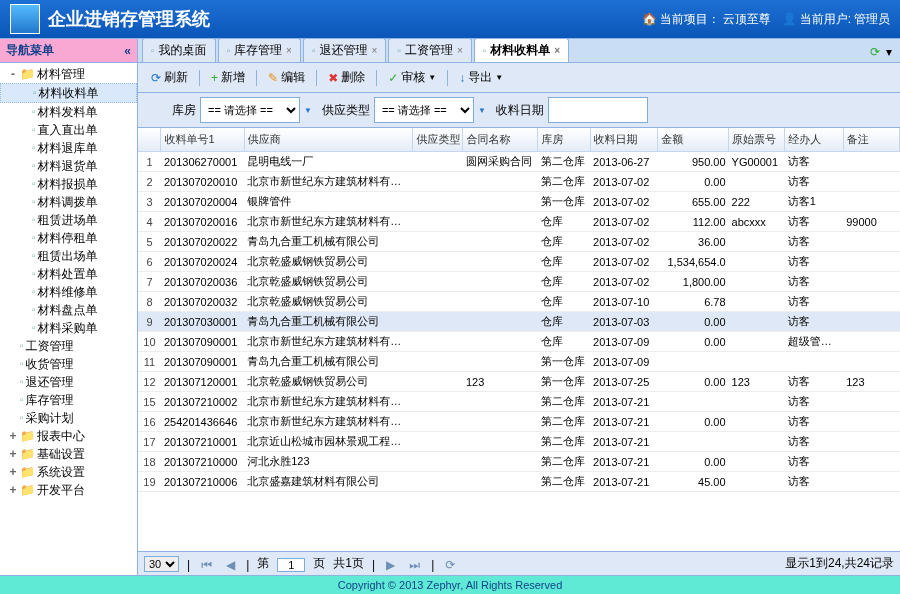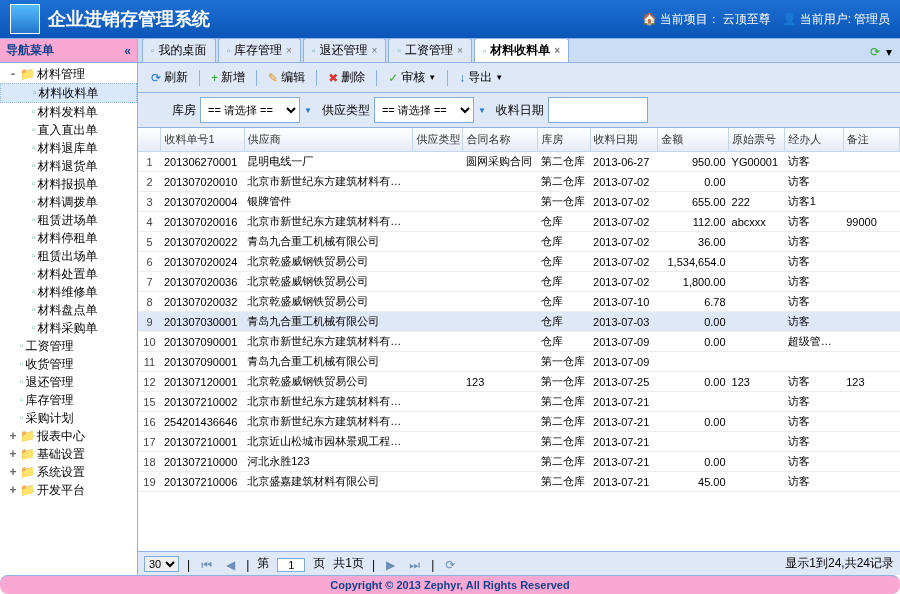--- a/index.html
+++ b/index.html
@@ -39,21 +39,21 @@
 .grid table { width: 100%; border-collapse: collapse; table-layout: fixed; }
 .grid th { background: linear-gradient(#fff,#e4ecf7); border-right: 1px solid #c5d6ed; border-bottom: 1px solid #c5d6ed; padding: 4px 3px; font-weight: normal; text-align: left; color: #333; font-size: 11px; position: sticky; top: 0; white-space: nowrap; }
 .grid td { border-bottom: 1px solid #ededed; padding: 2px 3px; font-size: 11px; white-space: nowrap; overflow: hidden; text-overflow: ellipsis; }
 .grid tbody tr.sel { background: #dfe8f6; }
 .grid .num-col { color: #444; text-align: center; }
 .paging { background: #dfe8f6; border-top: 1px solid #8db2e3; padding: 3px 6px; display: flex; align-items: flex-end; gap: 8px; font-size: 11px; }
 .paging select { border: 1px solid #7eadd9; font-size: 11px; }
 .paging input { width: 28px; border: 1px solid #7eadd9; text-align: center; font-size: 11px; }
 .paging .nav-btn { color: #6b8fb5; cursor: pointer; padding: 0 3px; }
 .paging .status { margin-left: auto; }
-.footer { text-align: center; padding: 3px; background: #f9a8d4; border-top: 1px solid #8db2e3; font-size: 11px; color: #15428b; font-weight: bold; border-radius: 8px; }
+.footer { text-align: center; padding: 3px; background: #5eead4; border-top: 1px solid #8db2e3; font-size: 11px; color: #15428b; font-weight: normal; }
 .green-ico { color: #3a3; }
 .red-ico { color: #d33; }
 .blue-ico { color: #27c; }
 .orange-ico { color: #e80; }
 </style>
 </head>
 <body>
 
 <div class="header">
   <div class="logo"></div>

